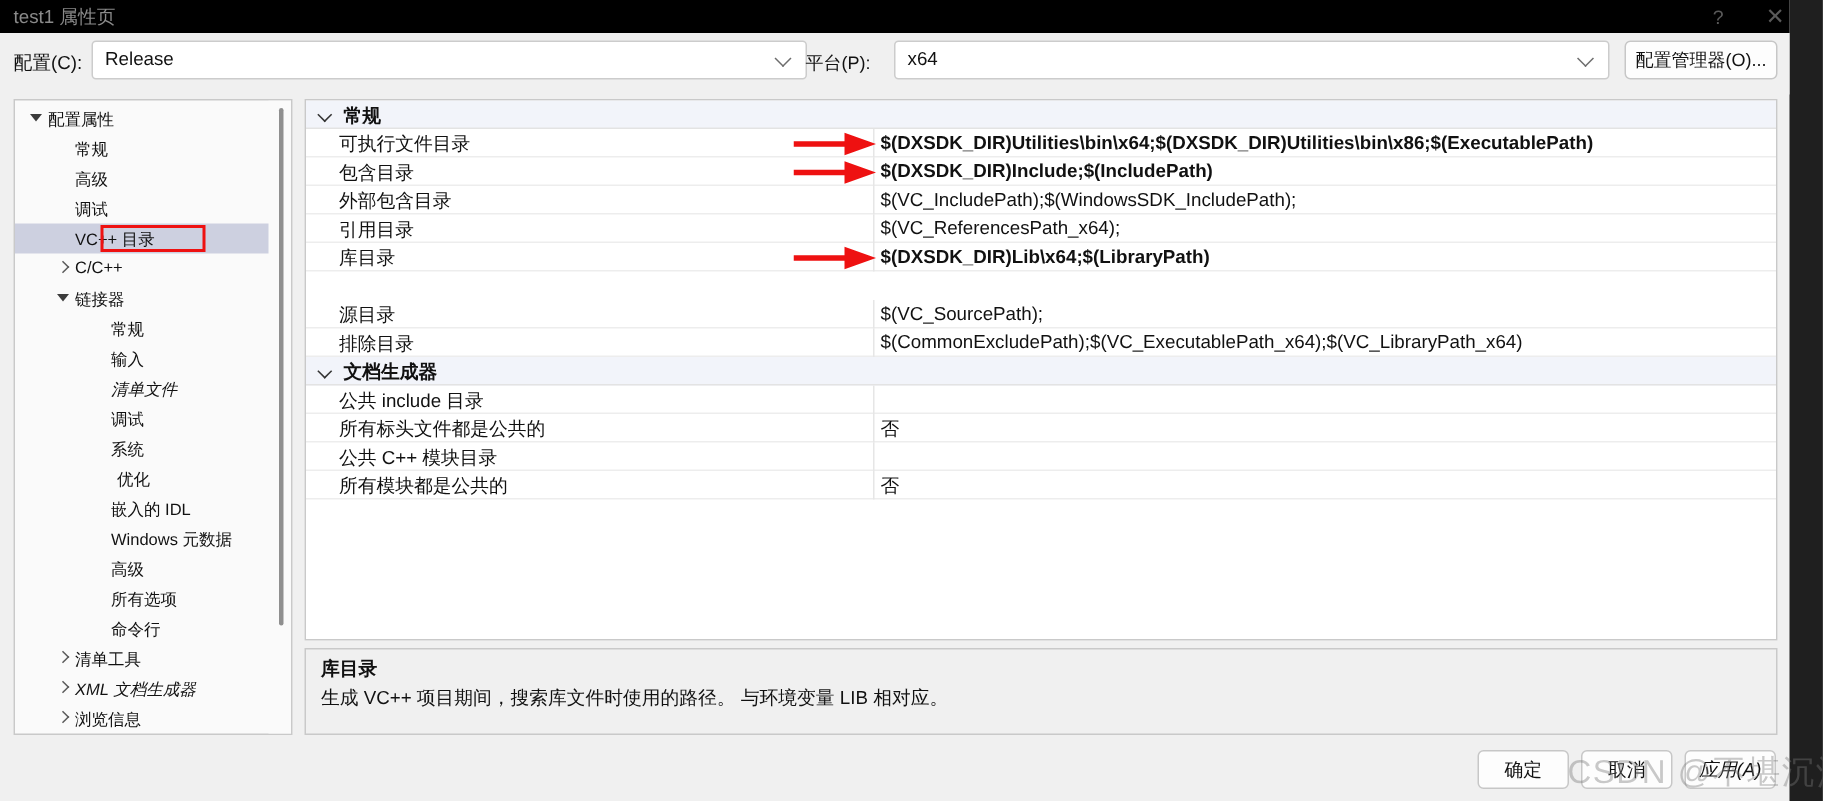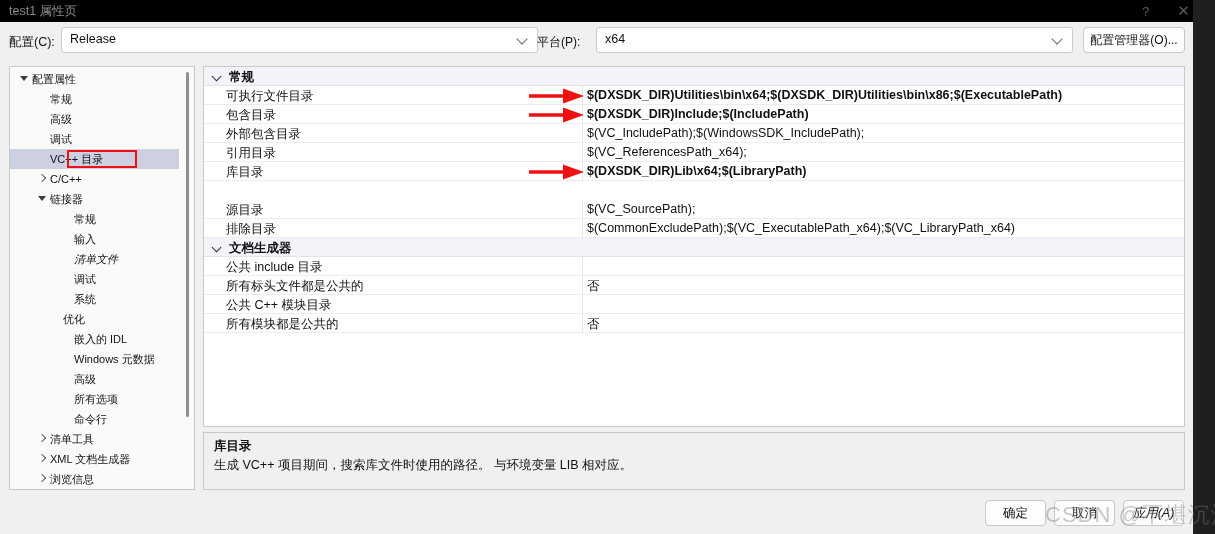--- a/index.html
+++ b/index.html
@@ -304,42 +304,42 @@
           <div class="tnode" style="top: 182px; font-style: italic;">
             <span class="tlabel" style="position: absolute; left: 64px;">清单文件</span>
           </div>
           <div class="tnode" style="top: 202px;">
             <span class="tlabel" style="position: absolute; left: 64px;">调试</span>
           </div>
           <div class="tnode" style="top: 222px;">
             <span class="tlabel" style="position: absolute; left: 64px;">系统</span>
           </div>
           <div class="tnode" style="top: 242px;">
-            <span class="tlabel" style="position: absolute; left: 53px;">优化</span>
+            <span class="tlabel" style="position: absolute; left: 68px;">优化</span>
           </div>
           <div class="tnode" style="top: 262px;">
             <span class="tlabel" style="position: absolute; left: 64px;">嵌入的 IDL</span>
           </div>
           <div class="tnode" style="top: 282px;">
             <span class="tlabel" style="position: absolute; left: 64px;">Windows 元数据</span>
           </div>
           <div class="tnode" style="top: 302px;">
             <span class="tlabel" style="position: absolute; left: 64px;">高级</span>
           </div>
           <div class="tnode" style="top: 322px;">
             <span class="tlabel" style="position: absolute; left: 64px;">所有选项</span>
           </div>
           <div class="tnode" style="top: 342px;">
             <span class="tlabel" style="position: absolute; left: 64px;">命令行</span>
           </div>
           <div class="tnode" style="top: 362px;">
             <span class="exp closed" style="left: 26px; top: 4px;"></span>
             <span class="tlabel" style="position: absolute; left: 40px;">清单工具</span>
           </div>
-          <div class="tnode" style="top: 382px;">
+          <div class="tnode" style="top: 382px; font-style: italic;">
             <span class="exp closed" style="left: 26px; top: 4px;"></span>
             <span class="tlabel" style="position: absolute; left: 40px;">XML 文档生成器</span>
           </div>
           <div class="tnode" style="top: 402px;">
             <span class="exp closed" style="left: 26px; top: 4px;"></span>
             <span class="tlabel" style="position: absolute; left: 40px;">浏览信息</span>
           </div>
           <div class="redbox" style="left: 57px; top: 83px; width: 70px; height: 18px; border-color: rgb(238, 17, 17);"></div>
         </div>
       <div class="tree-scroll-track">

